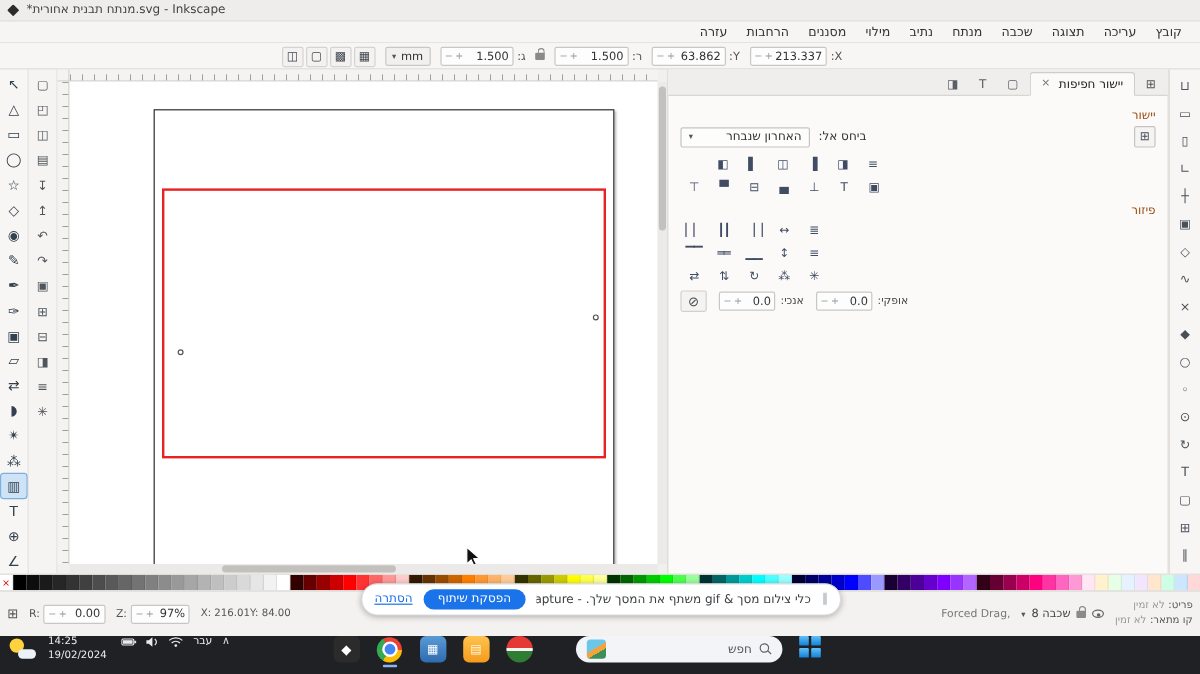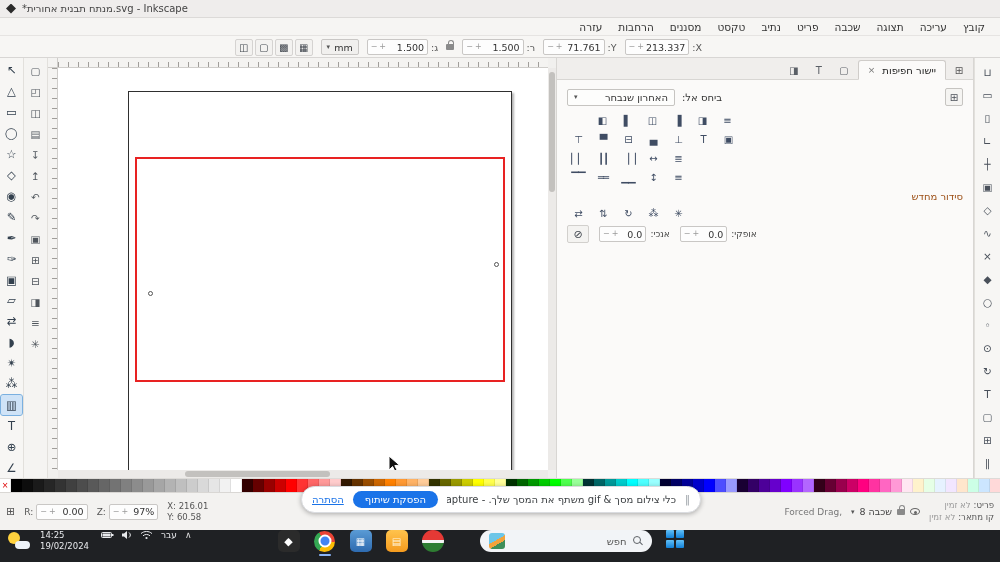--- a/index.html
+++ b/index.html
@@ -90,21 +90,21 @@
 
 
 #palette{position:absolute;left:0;right:0;top:478px;height:14px;background:#fbfaf8;border-top:1px solid #dddbd8;display:flex;overflow:hidden}
 .sw{width:11px;height:100%;flex:none;border-right:1px solid rgba(0,0,0,.08)}
 .sw.none{background:#fff;color:#d00;font-size:8px;display:flex;align-items:center;justify-content:center}
 
 
 #statusbar{position:absolute;left:0;right:0;top:492px;height:38px;background:#f3f2f0;border-top:1px solid #d9d7d4;display:flex;align-items:center;padding:0 6px;gap:9px;font-size:9.5px;color:#444}
 .sb-label{font-size:9px;color:#555}
 .sb-group{display:flex;align-items:center;gap:3px}
-.coords{display:flex;flex-direction:column;font-size:8.5px;line-height:1.2;color:#555}
+.coords{display:flex;flex-direction:row;font-size:8.5px;line-height:1.2;color:#555}
 .sb-msg{color:#777;font-size:9px;white-space:nowrap}
 .layer-block{display:flex;direction:rtl;align-items:center;gap:5px}
 .layer-block .caret{font-size:7px;color:#555}
 .mini-eye{width:10px;height:7px;border:1px solid #666;border-radius:50%;position:relative;display:inline-block}
 .mini-eye::before{content:"";position:absolute;left:3px;top:1.5px;width:3px;height:3px;border-radius:50%;background:#666}
 .fs-block{display:flex;flex-direction:column;justify-content:center;direction:rtl;font-size:8.5px;line-height:1.35;color:#555}
 .fs-val{color:#999;margin-right:3px}
 
 
 #notification{position:absolute;left:301px;top:486px;width:400px;height:27px;background:#fff;border:1px solid #dadce0;border-radius:14px;box-shadow:0 1px 5px rgba(0,0,0,.3);display:flex;direction:rtl;align-items:center;padding:0 10px;gap:9px;z-index:40}
@@ -148,44 +148,44 @@
   <div id="titlebar">
     <span class="win-icon"></span>
     <span class="title">*מנתח תבנית אחורית.svg - Inkscape</span>
   </div>
 
   <nav id="menubar">
       <span class="menu-item">קובץ</span>
       <span class="menu-item">עריכה</span>
       <span class="menu-item">תצוגה</span>
       <span class="menu-item">שכבה</span>
-      <span class="menu-item">פריט</span>
+      <span class="menu-item">מנתח</span>
       <span class="menu-item">נתיב</span>
-      <span class="menu-item">טקסט</span>
+      <span class="menu-item">מילוי</span>
       <span class="menu-item">מסננים</span>
       <span class="menu-item">הרחבות</span>
       <span class="menu-item">עזרה</span>
     </nav>
 
   <div id="tool-controls">
     <div class="tc-cluster">
       <span class="tc-field">
         <span class="tc-label">X:</span>
         <span class="tc-entry">
             <span class="spin">−</span>
             <span class="spin">+</span>
             <span class="val">213.337</span>
           </span>
       </span>
       <span class="tc-field">
         <span class="tc-label">Y:</span>
         <span class="tc-entry">
             <span class="spin">−</span>
             <span class="spin">+</span>
-            <span class="val">71.761</span>
+            <span class="val">63.862</span>
           </span>
       </span>
       <span class="tc-field">
         <span class="tc-label">ר:</span>
         <span class="tc-entry">
             <span class="spin">−</span>
             <span class="spin">+</span>
             <span class="val">1.500</span>
           </span>
       </span>
@@ -279,20 +279,21 @@
         <span>יישור חפיפות</span>
         <span class="tab-close">×</span>
       </span>
       <span style="display:flex;gap:3px">
           <span class="icon-tab">▢</span>
           <span class="icon-tab">T</span>
           <span class="icon-tab">◨</span>
         </span>
     </div>
     <div class="panel-body">
+      <div class="sec-title">יישור</div>
       <div class="relative-row">
         <span class="group-toggle">⊞</span>
         <span class="flex-spacer"></span>
         <span class="relative-label">ביחס אל:</span>
         <span class="combo">
           <span>האחרון שנבחר</span>
           <span class="caret">▾</span>
         </span>
       </div>
       <div class="icon-row indent">
@@ -306,36 +307,36 @@
       <div class="icon-row">
           <span class="ib">⊤</span>
           <span class="ib">▀</span>
           <span class="ib">⊟</span>
           <span class="ib">▄</span>
           <span class="ib">⊥</span>
           <span class="ib">T</span>
           <span class="ib">▣</span>
         </div>
 
+      <div class="sec-title">פיזור</div>
       <div class="icon-row">
           <span class="ib">▏▏</span>
           <span class="ib">┃┃</span>
           <span class="ib">▕▕</span>
           <span class="ib">↔</span>
           <span class="ib">≣</span>
         </div>
       <div class="icon-row">
           <span class="ib">▔▔</span>
           <span class="ib">══</span>
           <span class="ib">▁▁</span>
           <span class="ib">↕</span>
           <span class="ib">≡</span>
         </div>
 
-      <div class="sec-title">סידור מחדש</div>
       <div class="icon-row">
           <span class="ib">⇄</span>
           <span class="ib">⇅</span>
           <span class="ib">↻</span>
           <span class="ib">⁂</span>
           <span class="ib">✳</span>
         </div>
 
       <div class="overlap-row">
         <span class="ib">⊘</span>
@@ -487,21 +488,21 @@
     <span class="sb-group">
       <span class="sb-label">Z:</span>
       <span class="tc-entry">
           <span class="spin">−</span>
           <span class="spin">+</span>
           <span class="val" style="min-width:24px">97%</span>
         </span>
     </span>
     <span class="coords">
       <span><span>X:</span> <span>216.01</span></span>
-      <span><span>Y:</span> <span>60.58</span></span>
+      <span><span>Y:</span> <span>84.00</span></span>
     </span>
     <span class="flex-spacer" style="flex:1"></span>
     <span class="sb-msg">Forced Drag,</span>
     <span class="layer-block">
       <span class="mini-eye"></span>
       <span class="mini-lock"></span>
       <span style="font-size:9.5px">שכבה 8</span>
       <span class="caret" style="font-size:7px;color:#555">▾</span>
     </span>
     <span class="fs-block">

